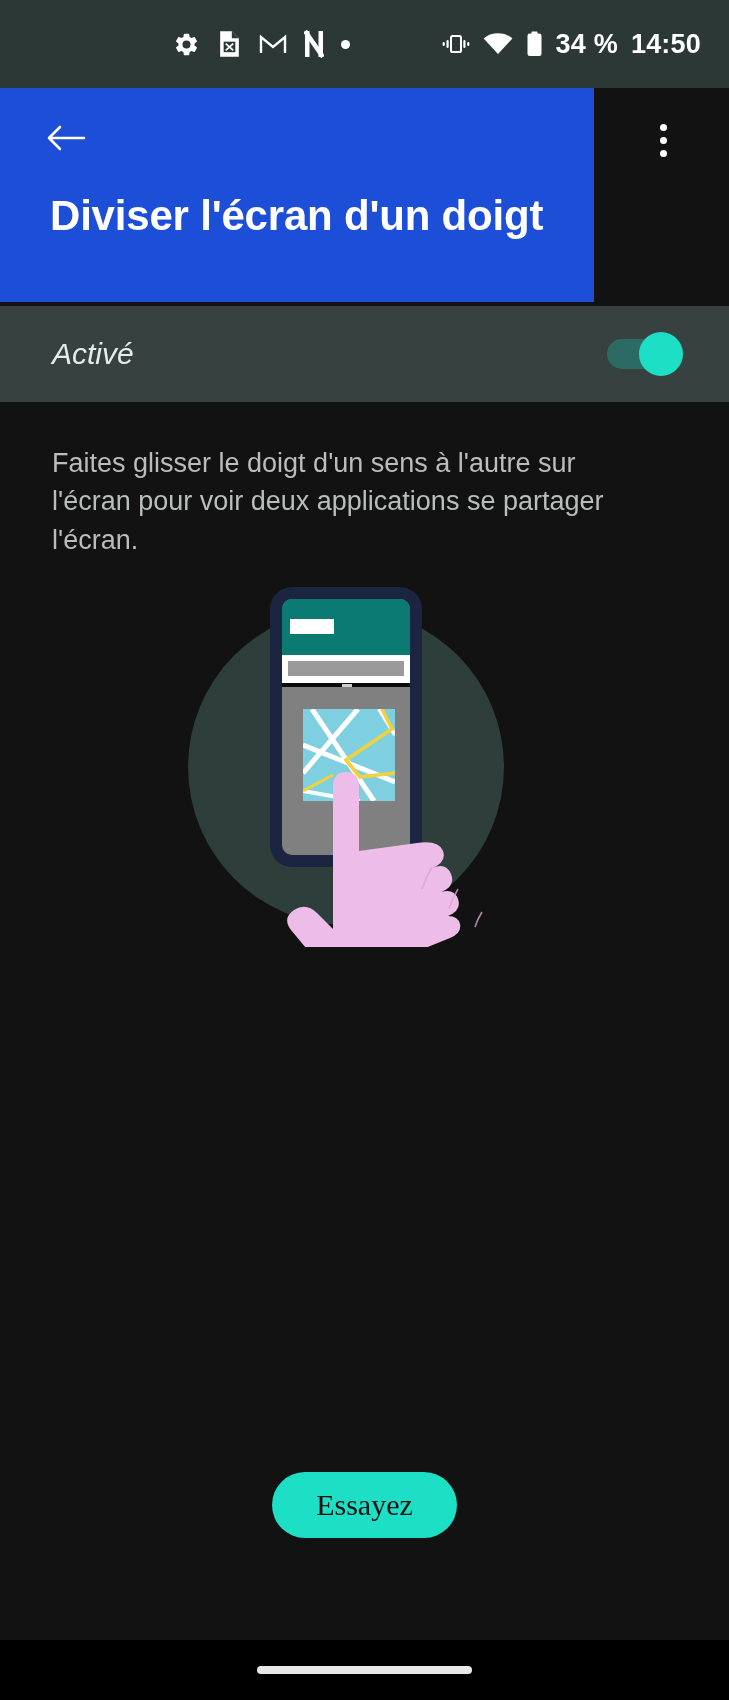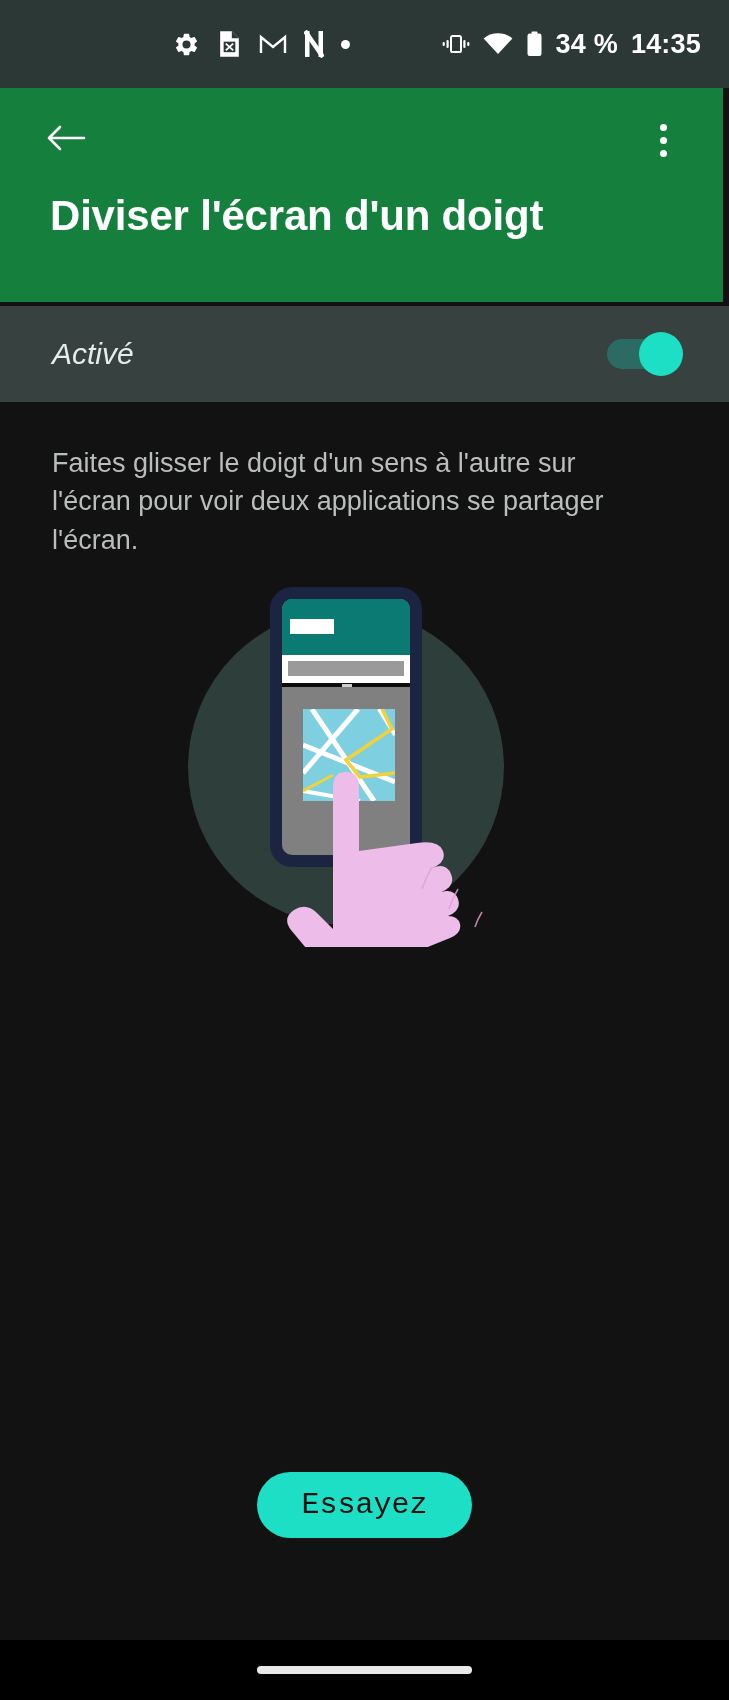--- a/index.html
+++ b/index.html
@@ -39,22 +39,22 @@
     letter-spacing:0.2px;
   }
   .sb-dot {
     width:9px; height:9px; border-radius:50%;
     background:#ffffff;
   }
 
   
   .appbar {
     position:absolute; top:88px; left:0;
-    width:723px; height:214px;
-    background:#15803d;
+    width:594px; height:214px;
+    background:#1d4ed8;
   }
   .appbar-row {
     position:absolute; top:16px; left:0;
     width:729px; height:72px;
     display:flex; align-items:center;
     justify-content:space-between;
     padding:0 38px;
   }
   .back-btn {
     width:56px; height:56px;
@@ -131,21 +131,21 @@
     position:absolute; left:0; bottom:162px;
     width:729px;
     display:flex; justify-content:center;
   }
   .cta-btn {
     min-width:155px;
     padding:16px 44px;
     border:none; border-radius:40px;
     background:#1ddfc6;
     color:#0d1211;
-    font-family:Liberation Mono, monospace;
+    font-family:Liberation Serif, serif;
     font-size:30px; font-weight:400;
     cursor:pointer;
   }
 
   
   .navbar {
     position:absolute; left:0; bottom:0;
     width:729px; height:60px;
     background:#000000;
     display:flex; align-items:center; justify-content:center;
@@ -206,21 +206,21 @@
           <path d="M15 21 0.6 5.4C4.5 2 9.5 0.2 15 0.2S25.5 2 29.4 5.4L15 21Z"></path>
         </svg>
       </span>
       <span class="sb-icon">
         <svg width="17" height="26" viewBox="0 0 17 26" fill="#ffffff">
           <rect x="5.5" y="0.5" width="6" height="2.4" rx="0.8"></rect>
           <rect x="1.5" y="2.6" width="14" height="22.4" rx="2.2"></rect>
         </svg>
       </span>
       <span class="sb-text">34 %</span>
-      <span class="sb-text">14:35</span>
+      <span class="sb-text">14:50</span>
     </div>
   </div>
 
   <div class="appbar">
     <div class="appbar-row">
       <div class="back-btn">
         <span>
           <svg width="40" height="32" viewBox="0 0 40 32" fill="none" stroke="#ffffff" stroke-width="2.6" stroke-linecap="round" stroke-linejoin="round">
             <path d="M38 16H3M14 5 3 16l11 11"></path>
           </svg>

